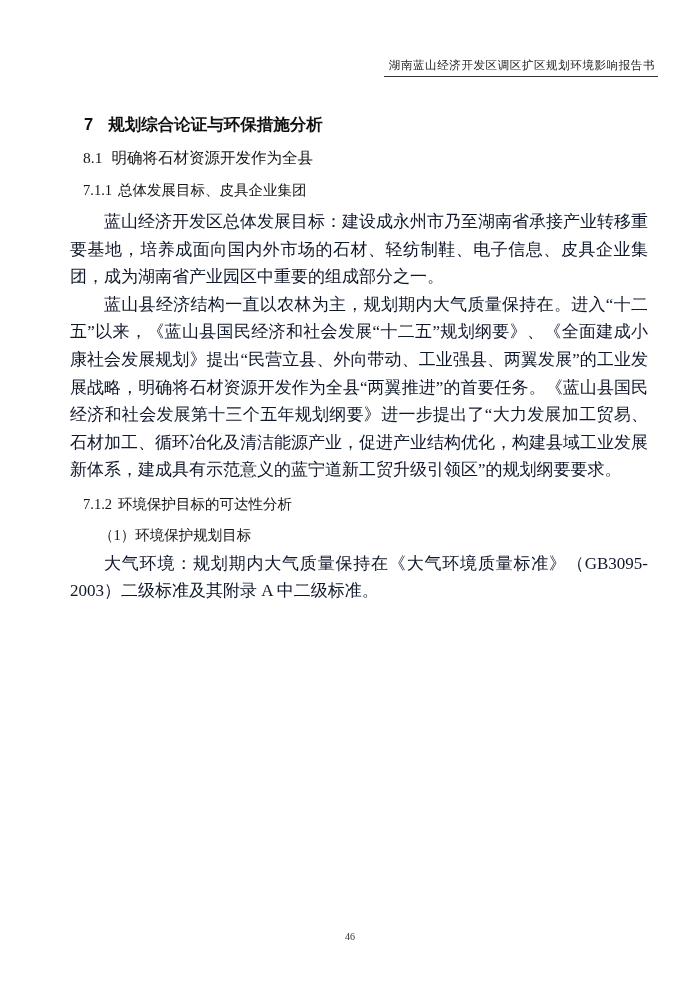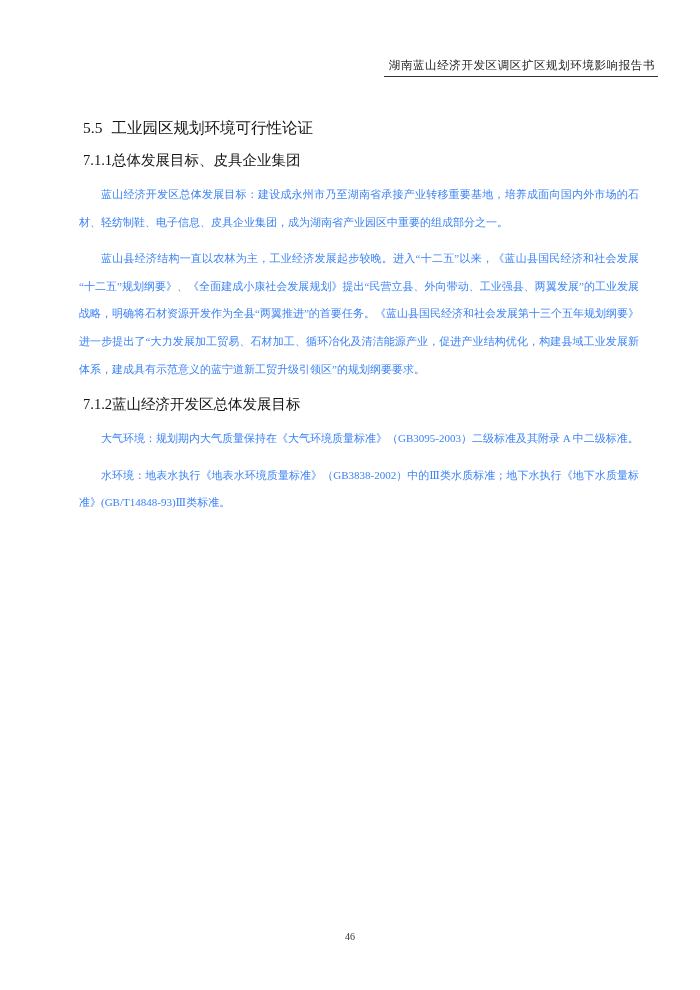--- a/index.html
+++ b/index.html
@@ -44,28 +44,28 @@
     font-size: 15.5px;
     line-height: 24px;
   }
   .h2 .num { margin-right: 9px; }
   .h3 {
     margin: 8px 0 6px 13px;
     font-weight: normal;
     font-size: 14.5px;
     line-height: 24px;
   }
-  .h3 .num { margin-right: 0; }
+  .h3 .num { margin-right: 6px; }
   .para {
-    margin: 9px;
-    font-size: 11px;
+    margin: 0;
+    font-size: 17px;
     line-height: 27.6px;
     text-align: justify;
     text-indent: 2em;
-    color: #3b82f6;
+    color: #0f172a;
   }
   .sub-item {
     margin: 0;
     font-size: 14.5px;
     line-height: 27.6px;
     text-indent: 2em;
   }
   .page-number {
     position: absolute;
     bottom: 48px;
@@ -80,42 +80,45 @@
 <body>
 
 <div class="page">
 
   <div class="doc-header">
     <span>湖南蓝山经济开发区调区扩区规划环境影响报告书</span>
   </div>
 
   <div class="content">
 
+    <div class="h1">
+      <span class="num">7</span><span>规划综合论证与环保措施分析</span>
+    </div>
 
     <div class="h2">
-      <span class="num">5.5</span><span>工业园区规划环境可行性论证</span>
+      <span class="num">8.1</span><span>明确将石材资源开发作为全县</span>
     </div>
 
     <div class="h3">
       <span class="num">7.1.1</span><span>总体发展目标、皮具企业集团</span>
     </div>
 
     <p class="para">蓝山经济开发区总体发展目标：建设成永州市乃至湖南省承接产业转移重要基地，培养成面向国内外市场的石材、轻纺制鞋、电子信息、皮具企业集团，成为湖南省产业园区中重要的组成部分之一。</p>
 
-    <p class="para">蓝山县经济结构一直以农林为主，工业经济发展起步较晚。进入“十二五”以来，《蓝山县国民经济和社会发展“十二五”规划纲要》、《全面建成小康社会发展规划》提出“民营立县、外向带动、工业强县、两翼发展”的工业发展战略，明确将石材资源开发作为全县“两翼推进”的首要任务。《蓝山县国民经济和社会发展第十三个五年规划纲要》进一步提出了“大力发展加工贸易、石材加工、循环冶化及清洁能源产业，促进产业结构优化，构建县域工业发展新体系，建成具有示范意义的蓝宁道新工贸升级引领区”的规划纲要要求。</p>
+    <p class="para">蓝山县经济结构一直以农林为主，规划期内大气质量保持在。进入“十二五”以来，《蓝山县国民经济和社会发展“十二五”规划纲要》、《全面建成小康社会发展规划》提出“民营立县、外向带动、工业强县、两翼发展”的工业发展战略，明确将石材资源开发作为全县“两翼推进”的首要任务。《蓝山县国民经济和社会发展第十三个五年规划纲要》进一步提出了“大力发展加工贸易、石材加工、循环冶化及清洁能源产业，促进产业结构优化，构建县域工业发展新体系，建成具有示范意义的蓝宁道新工贸升级引领区”的规划纲要要求。</p>
 
 
 
     <div class="h3">
-      <span class="num">7.1.2</span><span>蓝山经济开发区总体发展目标</span>
+      <span class="num">7.1.2</span><span>环境保护目标的可达性分析</span>
     </div>
 
+    <p class="sub-item">（1）环境保护规划目标</p>
 
     <p class="para">大气环境：规划期内大气质量保持在《大气环境质量标准》（GB3095-2003）二级标准及其附录 A 中二级标准。</p>
 
-    <p class="para">水环境：地表水执行《地表水环境质量标准》（GB3838-2002）中的Ⅲ类水质标准；地下水执行《地下水质量标准》(GB/T14848-93)Ⅲ类标准。</p>
 
 
   </div>
 
   <div class="page-number">46</div>
 
 </div>
 
 </body></html>

